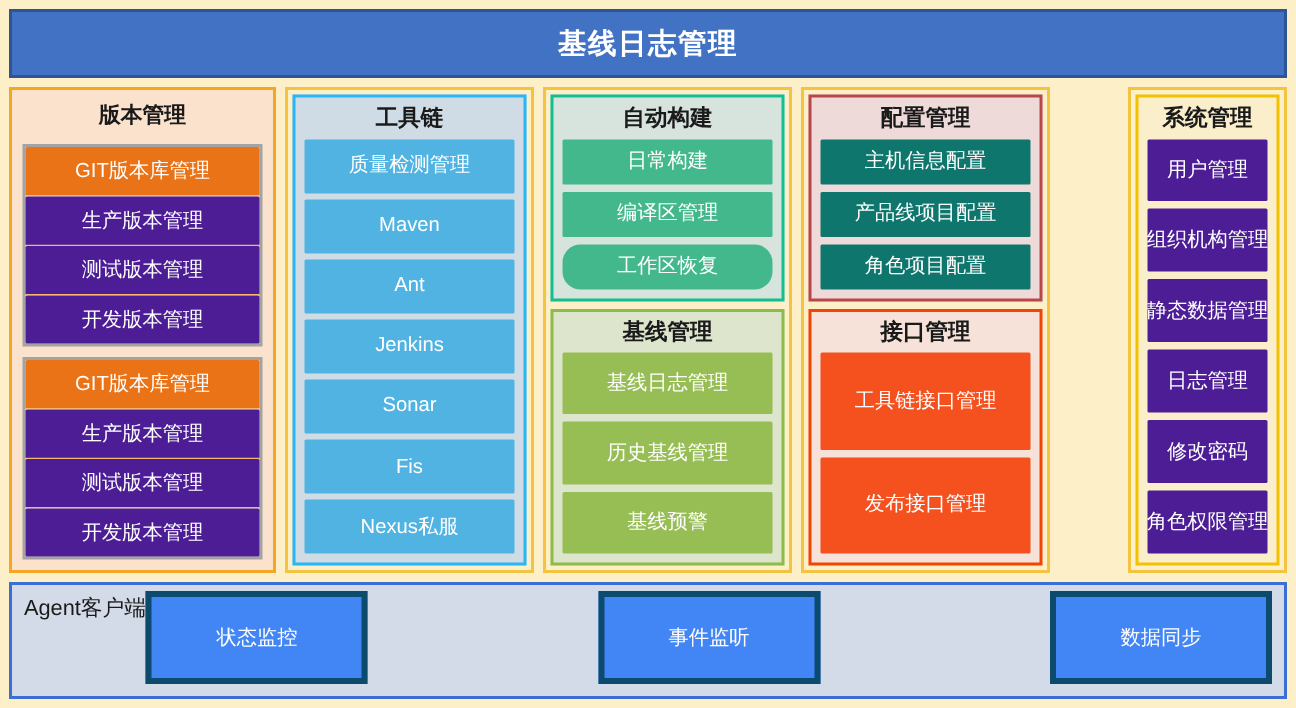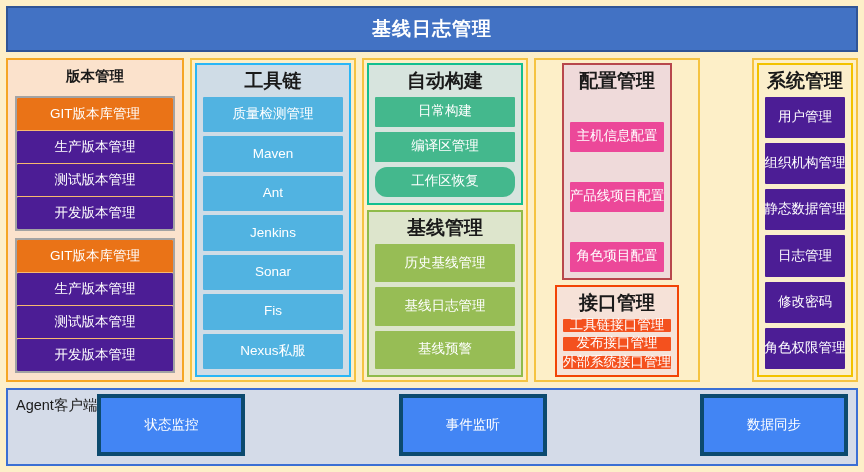--- a/index.html
+++ b/index.html
@@ -74,21 +74,21 @@
   .panel {
     box-sizing: border-box;
     border: 2px solid #888;
     display: flex;
     flex-direction: column;
     padding: 4px 6px 6px 6px;
     min-height: 0;
   }
   .panel-title {
     text-align: center;
-    font-size: 19px;
+    font-size: 15px;
     font-weight: bold;
     color: #1a1a1a;
     padding: 2px 0 5px 0;
     line-height: 1.1;
     flex: 0 0 auto;
   }
   .panel-body {
     display: flex;
     flex-direction: column;
     gap: 4px;
@@ -162,28 +162,28 @@
 
   .panel-base {
     border-color: #8fbb4a;
     background: #dde5cc;
     flex: 1 1 auto;
   }
   .panel-base .panel-body { gap: 5px; }
   .item-olive { background: #97bd55; }
 
   
-  .frame-c4 { border-color: #f5c342; align-items: center; }
+  .frame-c4 { border-color: #f5c342; }
   .panel-conf {
     border-color: #b8474c;
     background: #efdada;
     flex: 0 0 auto;
   }
   .panel-conf .panel-body { gap: 5px; }
-  .item-maroon { background: #ec4899; margin-top: 25px; }
+  .item-maroon { background: #0f766e; }
 
   .panel-api {
     border-color: #f24405;
     background: #f6e2d8;
     flex: 1 1 auto;
   }
   .panel-api .panel-body { gap: 5px; }
   .item-red { background: #f4511e; }
 
   
@@ -286,22 +286,22 @@
           <div class="panel-body">
             <div class="item item-green" style="height:30px;flex:0 0 30px;">日常构建</div>
             <div class="item item-green" style="height:30px;flex:0 0 30px;">编译区管理</div>
             <div class="item item-green" style="height:30px;flex:0 0 30px;border-radius:12px;">工作区恢复</div>
           </div>
         </div>
 
         <div class="panel panel-base">
           <div class="panel-title">基线管理</div>
           <div class="panel-body">
+            <div class="item item-olive">基线日志管理</div>
             <div class="item item-olive">历史基线管理</div>
-            <div class="item item-olive">基线日志管理</div>
             <div class="item item-olive">基线预警</div>
           </div>
         </div>
 
       </div>
     </div>
 
     <div class="column col-4">
       <div class="outer-frame frame-c4">
 
@@ -312,21 +312,20 @@
             <div class="item item-maroon" style="height:30px;flex:0 0 30px;">产品线项目配置</div>
             <div class="item item-maroon" style="height:30px;flex:0 0 30px;">角色项目配置</div>
           </div>
         </div>
 
         <div class="panel panel-api">
           <div class="panel-title">接口管理</div>
           <div class="panel-body">
             <div class="item item-red">工具链接口管理</div>
             <div class="item item-red">发布接口管理</div>
-            <div class="item item-red">外部系统接口管理</div>
           </div>
         </div>
 
       </div>
     </div>
 
     <div class="column col-5">
       <div class="outer-frame">
         <div class="panel panel-sys">
           <div class="panel-title">系统管理</div>

